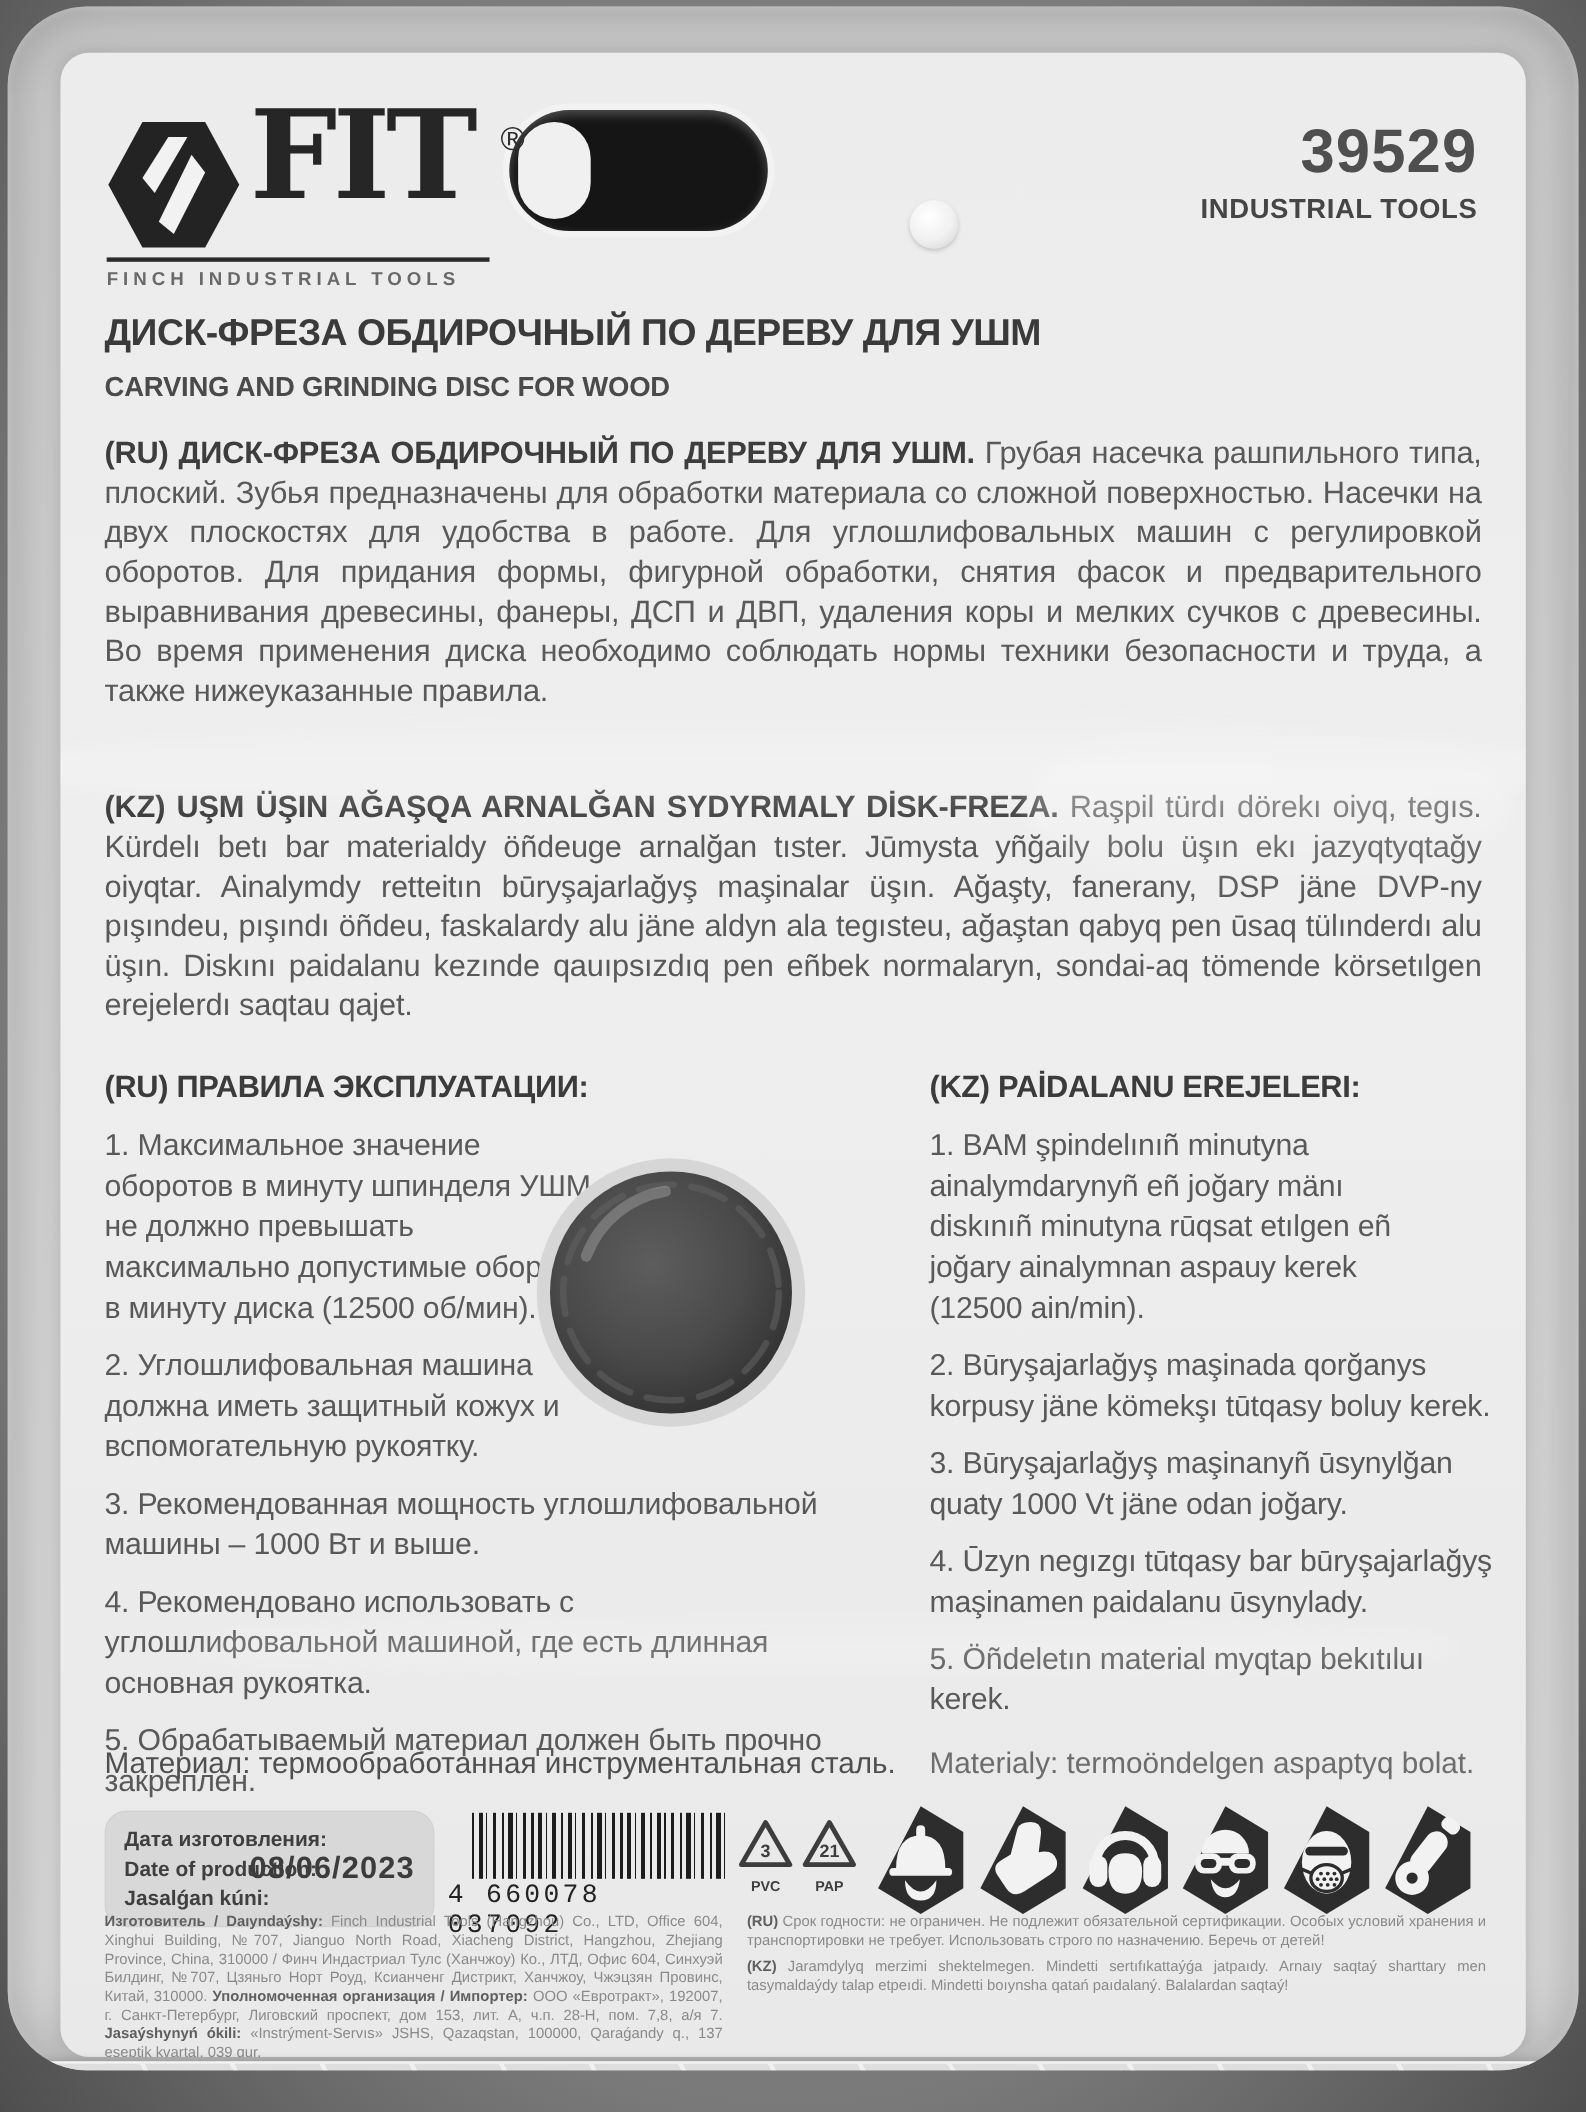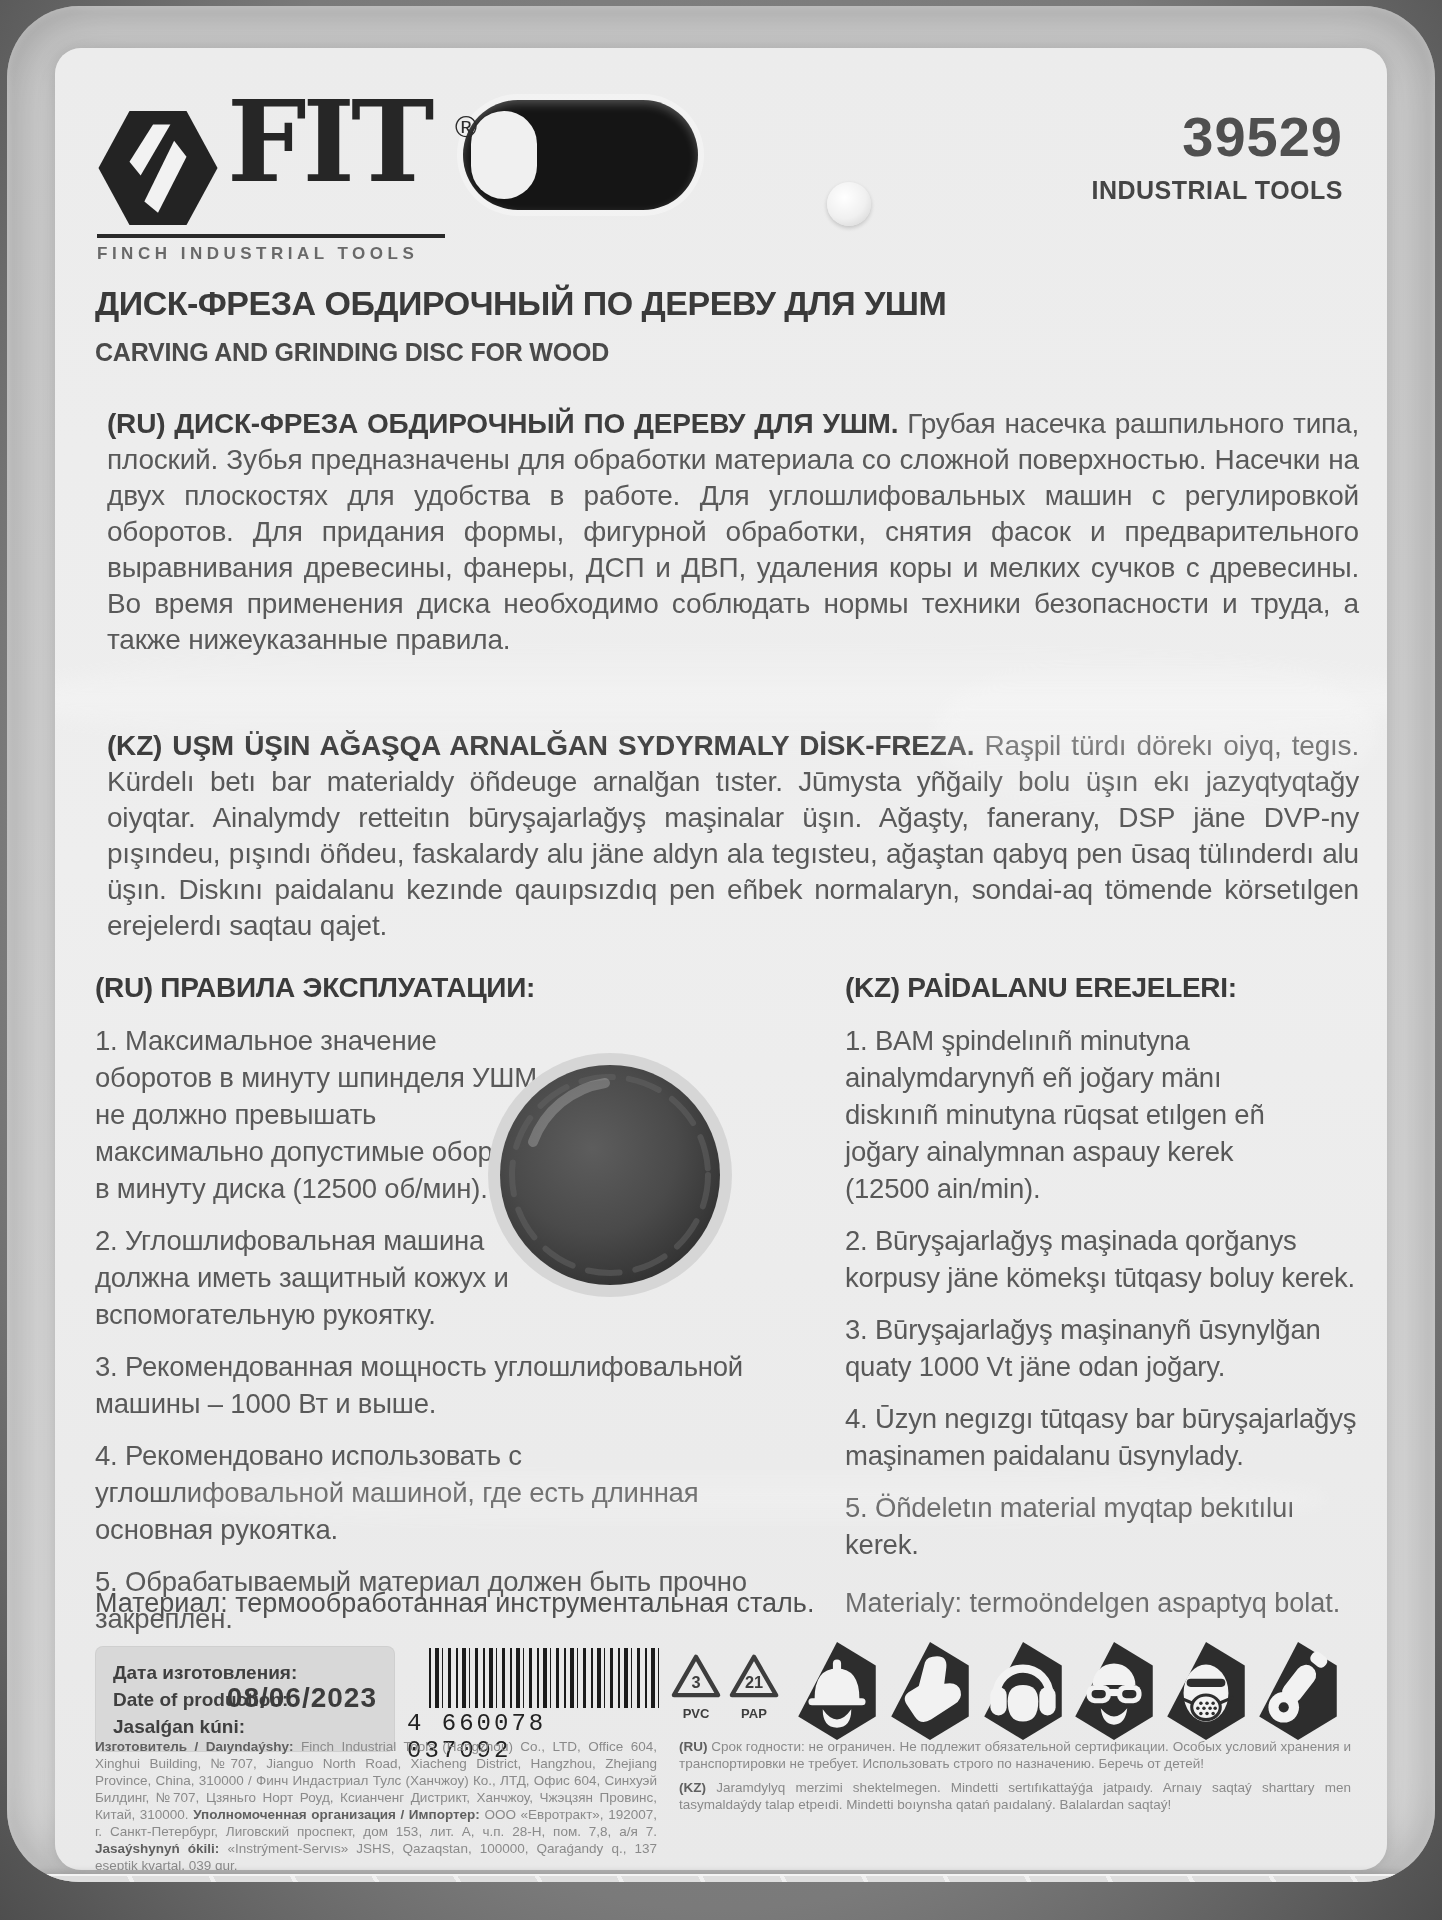--- a/index.html
+++ b/index.html
@@ -28,38 +28,38 @@
     letter-spacing:-4px;color:#262626;}
   .logo-r{left:400px;top:62px;font-size:30px;color:#2c2c2c;}
   .logo-rule{left:42px;top:186px;width:348px;height:4px;background:#2a2a2a;}
   .logo-sub{left:42px;top:196px;font-size:17px;letter-spacing:4.5px;color:#696969;font-weight:bold;}
   .sku{right:44px;top:56px;font-size:56px;font-weight:bold;color:#4f4f4f;letter-spacing:1px;text-align:right;}
   .sku-cap{right:44px;top:128px;font-size:25px;font-weight:bold;color:#454545;letter-spacing:.5px;text-align:right;}
   
   .title{left:40px;top:236px;font-size:34px;font-weight:bold;color:#3a3a3a;letter-spacing:-0.5px;}
   .subtitle{left:40px;top:290px;font-size:25px;font-weight:bold;color:#4a4a4a;letter-spacing:-0.2px;}
   
-  .para{margin:12px;font-size:28px;line-height:36px;color:#595959;text-align:justify;letter-spacing:-0.2px;}
+  .para{margin:0;font-size:28px;line-height:36px;color:#595959;text-align:justify;letter-spacing:-0.2px;}
   .para b{color:#3d3d3d;}
   .para-ru{left:40px;top:346px;width:1252px;}
   .para-kz{left:40px;top:668px;width:1252px;}
   
   .rules-h{font-size:28px;font-weight:bold;color:#3b3b3b;margin-bottom:18px;letter-spacing:-0.3px;}
   .rule{font-size:27.5px;line-height:37px;color:#595959;margin-bottom:15px;letter-spacing:-0.2px;}
   .rules-ru{left:40px;top:924px;width:670px;}
   .rules-kz{left:790px;top:924px;width:512px;}
   .rule.narrow{width:450px;}
   .rules-kz .rule.narrow{width:445px;}
   
   .disc{left:430px;top:1002px;width:250px;height:250px;}
   
   .material-ru{left:40px;top:1540px;font-size:27px;color:#4f4f4f;}
   .material-kz{left:790px;top:1540px;font-size:27px;color:#6d6d6d;}
   
-  .date-box{left:40px;top:1598px;width:300px;height:106px;background:#d8d8d8;border-radius:8px;
+  .date-box{left:40px;top:1598px;width:300px;height:106px;background:#d8d8d8;border-radius:20px;
     box-shadow:inset 0 0 0 1px rgba(0,0,0,.04);}
   .date-labels{left:18px;top:13px;font-size:19px;line-height:27px;font-weight:bold;color:#3f3f3f;}
   .date-value{right:18px;top:36px;font-size:28px;font-weight:bold;color:#3c3c3c;letter-spacing:1px;}
   .barcode{left:352px;top:1600px;width:256px;height:102px;}
   .bars{position:absolute;left:22px;top:0;width:234px;height:60px;
     background:repeating-linear-gradient(90deg,#1c1c1c 0 2px,transparent 2px 6px,#1c1c1c 6px 10px,transparent 10px 13px,#1c1c1c 13px 14px,transparent 14px 19px,#1c1c1c 19px 22px,transparent 22px 27px);}
   .bar-digits{position:absolute;left:0;top:62px;width:256px;text-align:left;
     font-family:Liberation Mono, monospace;font-size:24px;color:#222;letter-spacing:3px;}
   .recycle{width:54px;top:1604px;text-align:center;}
   .recycle-1{left:614px;} .recycle-2{left:672px;}

